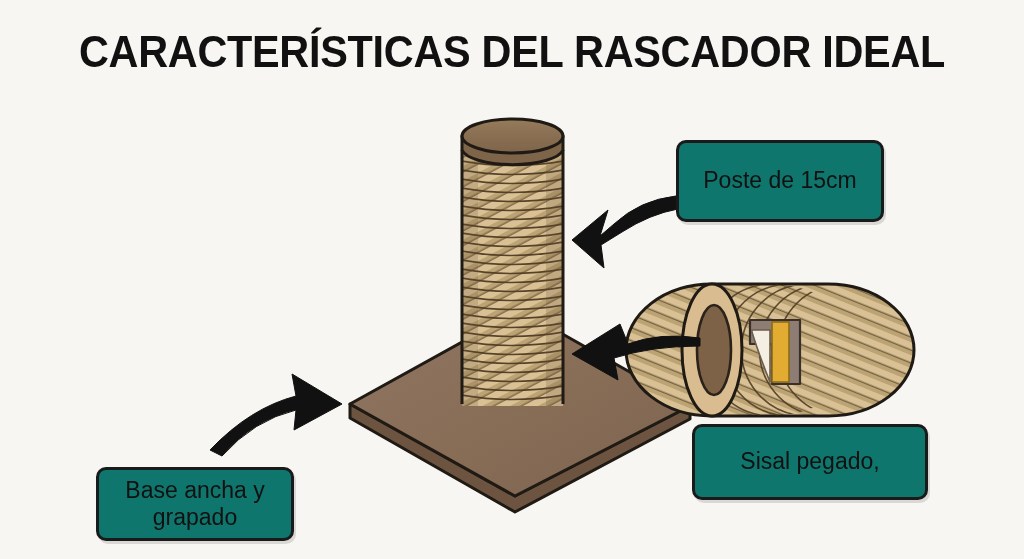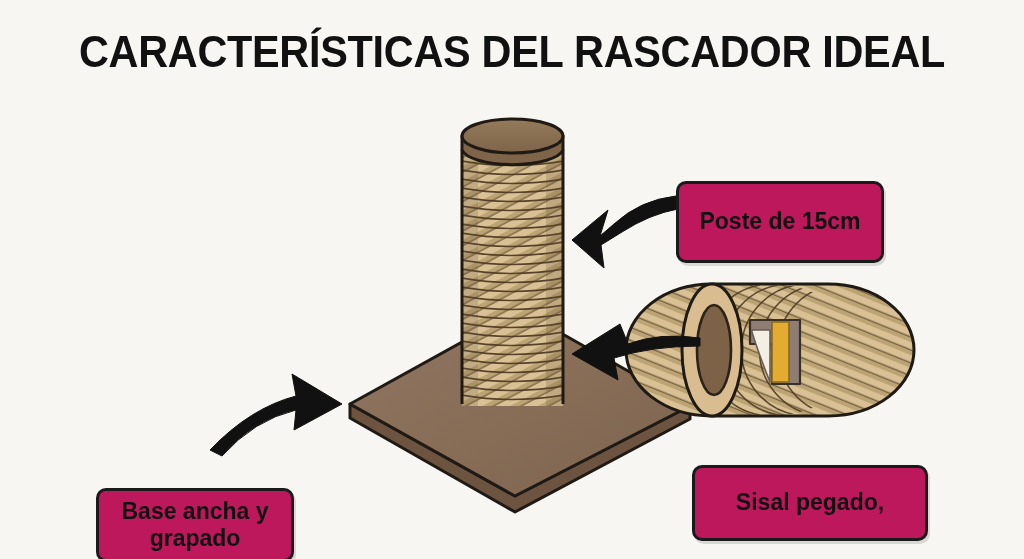--- a/index.html
+++ b/index.html
@@ -41,34 +41,33 @@
     color: #111111;
     transform: scaleX(0.92);
     transform-origin: 50% 50%;
     white-space: nowrap;
   }
 
   
   .callout {
     position: absolute;
     box-sizing: border-box;
-    background: #be185d;
+    background: #0f766e;
     border: 3px solid #1a1a1a;
     border-radius: 10px;
     display: flex;
     flex-direction: column;
     align-items: center;
     justify-content: center;
-    font-weight: 700;
+    font-weight: 400;
     color: #111111;
     line-height: 1.18;
     text-align: center;
     padding: 6px 10px;
     box-shadow: 2px 3px 0 rgba(0,0,0,0.12);
-    margin-top: 41px;
   }
   .callout span {
     display: block;
     white-space: nowrap;
   }
 
   #callout-poste {
     left: 676px;
     top: 140px;
     width: 208px;
@@ -77,21 +76,21 @@
   }
   #callout-sisal {
     left: 692px;
     top: 424px;
     width: 236px;
     height: 76px;
     font-size: 23px;
   }
   #callout-base {
     left: 96px;
-    top: 447px;
+    top: 467px;
     width: 198px;
     height: 74px;
     font-size: 23px;
   }
 </style>
 </head>
 <body>
 
 <div id="stage">
 

